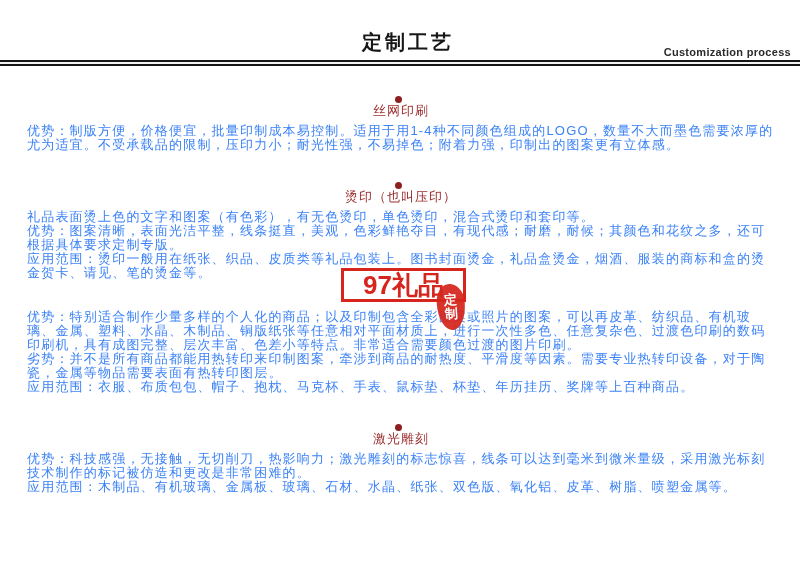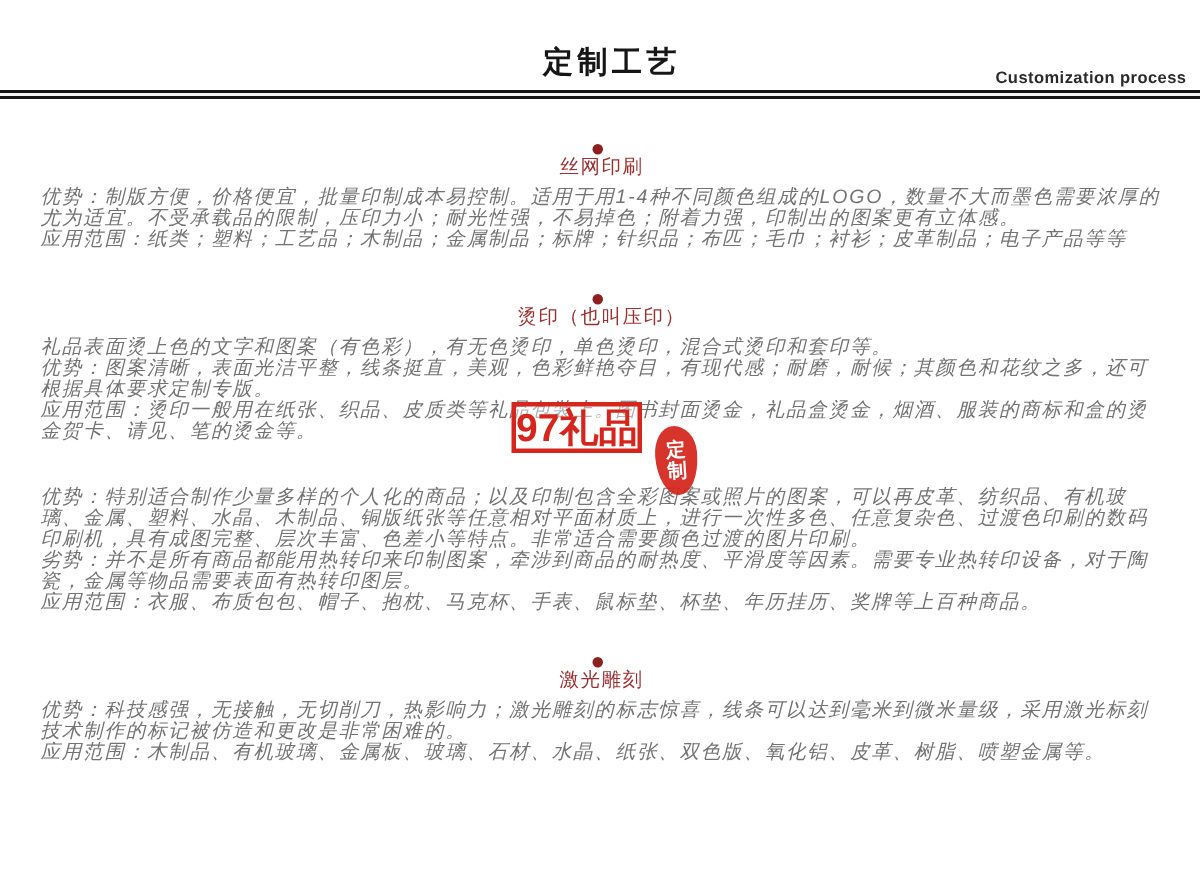--- a/index.html
+++ b/index.html
@@ -45,30 +45,29 @@
     margin-right:6px;flex:0 0 auto;
   }
   .sec-title{
     font-size:13px;line-height:15px;
     color:#9c2f2f;letter-spacing:1px;
   }
   .sec p{
     margin:0;
     font-size:13px;line-height:14px;
     letter-spacing:1.2px;
-    color:#737373;
-    font-style:italic;
+    color:#3b82f6;
   }
 
   
   .wm-box{
     position:absolute;left:341px;top:268px;
     border:3px solid #d5251d;
     background:rgba(255,255,255,0.45);
-    padding:0 0;
+    padding:0 19px;
     z-index:5;
   }
   .wm-box span{
     font-size:26px;line-height:28px;
     font-weight:bold;color:#d5251d;
     letter-spacing:0px;
     font-family:"Liberation Sans","DejaVu Sans",sans-serif;
   }
   .wm-seal{
     position:absolute;left:437px;top:284px;
@@ -96,21 +95,20 @@
   </div>
 
   <div class="content">
 
     <section class="sec">
       <div class="sec-head">
         <span class="bullet"></span>
         <span class="sec-title">丝网印刷</span>
       </div>
       <p>优势：制版方便，价格便宜，批量印制成本易控制。适用于用1-4种不同颜色组成的LOGO，数量不大而墨色需要浓厚的尤为适宜。不受承载品的限制，压印力小；耐光性强，不易掉色；附着力强，印制出的图案更有立体感。</p>
-      <p>应用范围：纸类；塑料；工艺品；木制品；金属制品；标牌；针织品；布匹；毛巾；衬衫；皮革制品；电子产品等等</p>
     </section>
 
     <section class="sec">
       <div class="sec-head">
         <span class="bullet"></span>
         <span class="sec-title">烫印（也叫压印）</span>
       </div>
       <p>礼品表面烫上色的文字和图案（有色彩），有无色烫印，单色烫印，混合式烫印和套印等。</p>
       <p>优势：图案清晰，表面光洁平整，线条挺直，美观，色彩鲜艳夺目，有现代感；耐磨，耐候；其颜色和花纹之多，还可根据具体要求定制专版。</p>
       <p>应用范围：烫印一般用在纸张、织品、皮质类等礼品包装上。图书封面烫金，礼品盒烫金，烟酒、服装的商标和盒的烫金贺卡、请见、笔的烫金等。</p>

